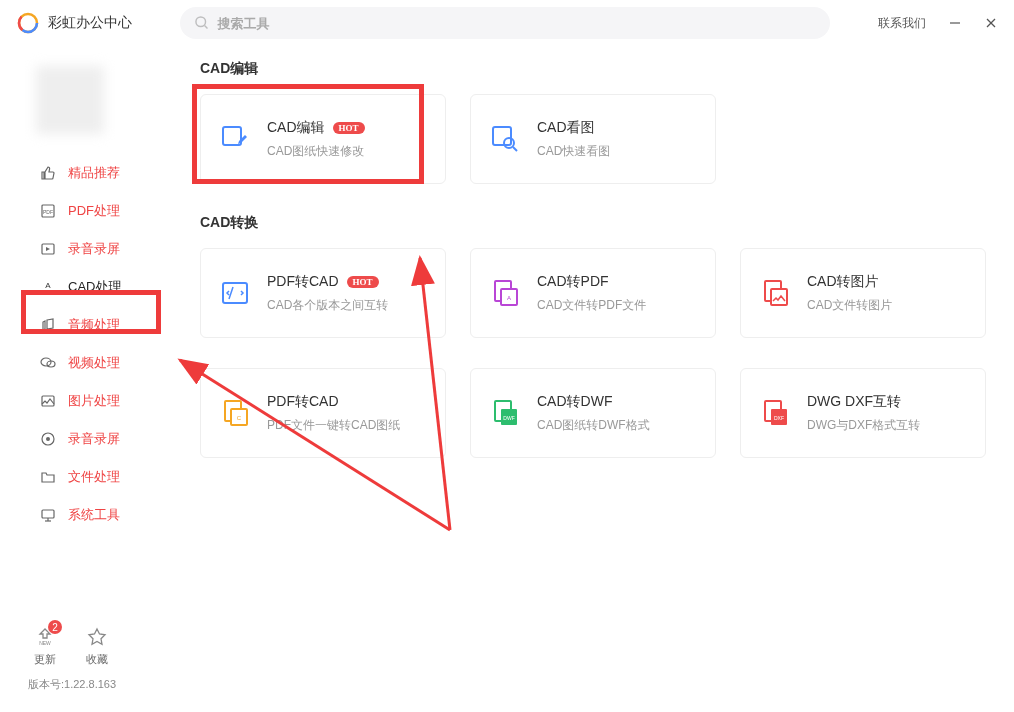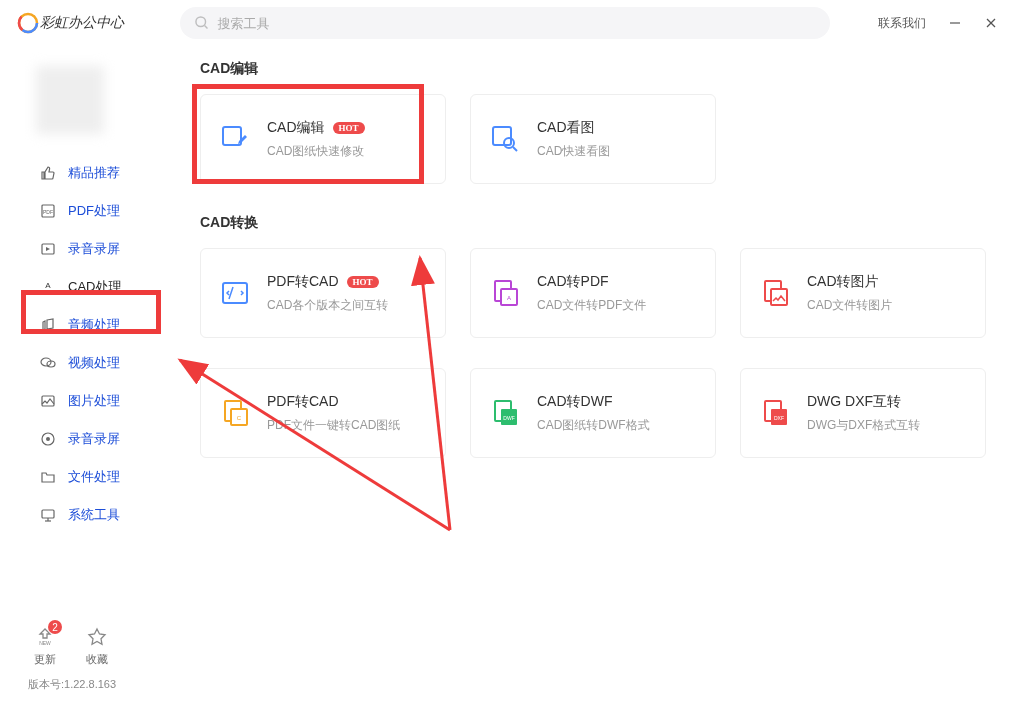--- a/index.html
+++ b/index.html
@@ -21,21 +21,21 @@
       height: 46px;
       display: flex;
       align-items: center;
       padding: 0 16px;
     }
     
     .logo-area {
       display: flex;
       align-items: center;
       width: 164px;
-      font-style: italic;
+      gap: 8px;
     }
     
     .logo-icon {
       width: 24px;
       height: 24px;
     }
     
     .app-title {
       font-size: 14px;
       color: #333;
@@ -59,20 +59,21 @@
       opacity: 0.5;
     }
     
     .search-input {
       border: none;
       background: transparent;
       outline: none;
       font-size: 13px;
       color: #333;
       width: 100%;
+      font-weight: bold;
     }
     
     .search-input::placeholder {
       color: #aaa;
     }
     
     .header-right {
       margin-left: auto;
       display: flex;
       align-items: center;
@@ -122,21 +123,21 @@
     }
     
     .nav-item {
       display: flex;
       align-items: center;
       height: 38px;
       padding-left: 40px;
       gap: 12px;
       cursor: pointer;
       font-size: 13px;
-      color: #1d4ed8;
+      color: #ef4444;
     }
     
     .nav-item.active {
       color: #222;
     }
     
     .nav-icon {
       width: 16px;
       height: 16px;
       display: flex;

